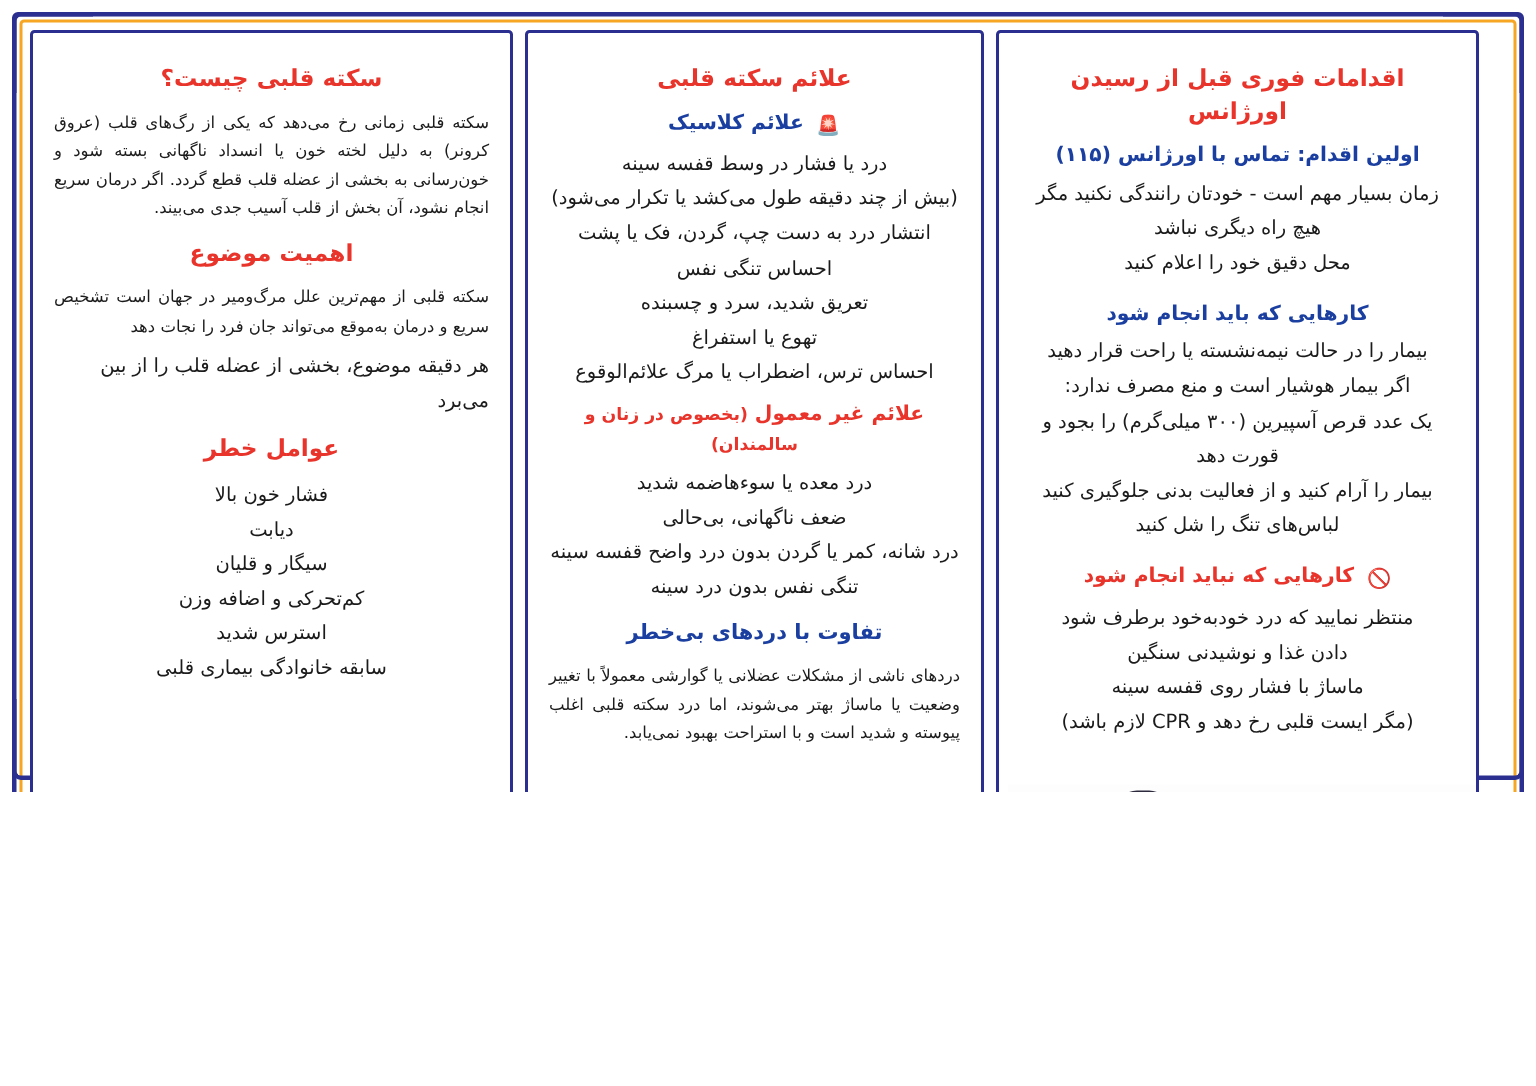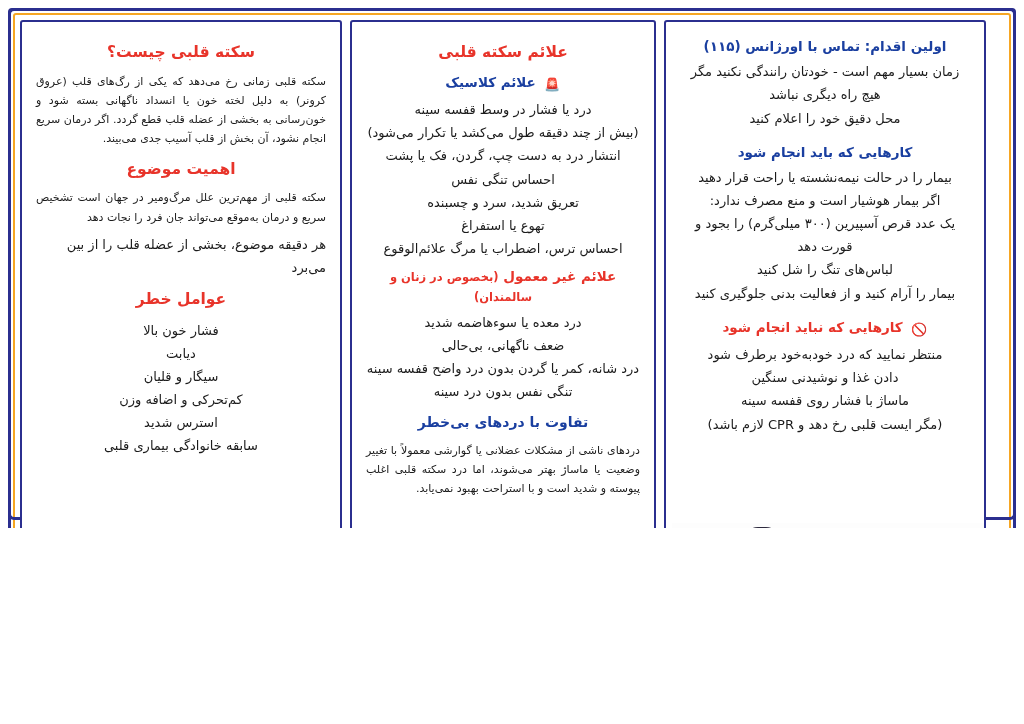--- a/index.html
+++ b/index.html
@@ -332,34 +332,35 @@
             <div class="mf-head">
                 <div class="mf-hair"></div>
               </div>
             <div class="mf-body"></div>
           </div>
         </div>
       </div>
     </section>
 
     <section class="panel">
+      <h2 class="sec-title">اقدامات فوری قبل از رسیدن اورژانس</h2>
 
       <div class="sub-head">اولین اقدام: تماس با اورژانس (۱۱۵)</div>
       <div class="lines center">
         <div>زمان بسیار مهم است - خودتان رانندگی نکنید مگر هیچ راه دیگری نباشد</div>
         <div>محل دقیق خود را اعلام کنید</div>
       </div>
 
       <div class="sub-head" style="margin-top:12px">کارهایی که باید انجام شود</div>
       <div class="lines center">
         <div>بیمار را در حالت نیمه‌نشسته یا راحت قرار دهید</div>
         <div>اگر بیمار هوشیار است و منع مصرف ندارد:</div>
         <div>یک عدد قرص آسپیرین (۳۰۰ میلی‌گرم) را بجود و قورت دهد</div>
+        <div>بیمار را آرام کنید و از فعالیت بدنی جلوگیری کنید</div>
         <div>لباس‌های تنگ را شل کنید</div>
-        <div>بیمار را آرام کنید و از فعالیت بدنی جلوگیری کنید</div>
       </div>
 
       <div class="sub-head red" style="margin-top:12px">
         <span class="head-icon badge-emoji">🚫</span>
         <span>کارهایی که نباید انجام شود</span>
       </div>
       <div class="lines center">
         <div>منتظر نمایید که درد خودبه‌خود برطرف شود</div>
         <div>دادن غذا و نوشیدنی سنگین</div>
         <div>ماساژ با فشار روی قفسه سینه</div>

